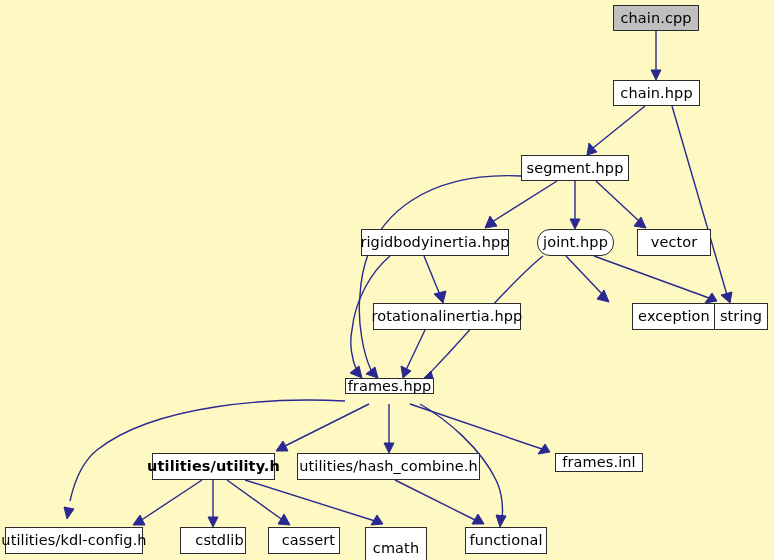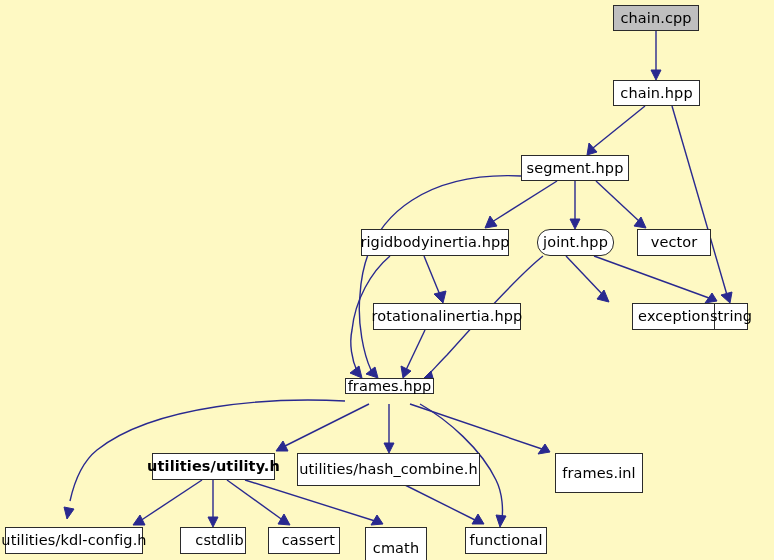--- a/index.html
+++ b/index.html
@@ -173,33 +173,33 @@
       </div>
       <div class="node" style="left: 637px; top: 229px; width: 74px; height: 27px;">
         <span class="node-label">vector</span>
       </div>
       <div class="node" style="left: 373px; top: 303px; width: 148px; height: 27px;">
         <span class="node-label">rotationalinertia.hpp</span>
       </div>
       <div class="node" style="left: 600px; top: 303px; width: 84px; height: 27px; margin-left: 32px;">
         <span class="node-label">exception</span>
       </div>
-      <div class="node" style="left: 714px; top: 303px; width: 34px; height: 27px;">
+      <div class="node" style="left: 714px; top: 303px; width: 54px; height: 27px;">
         <span class="node-label">string</span>
       </div>
       <div class="node" style="left: 345px; top: 378px; width: 89px; height: 16px;">
         <span class="node-label">frames.hpp</span>
       </div>
       <div class="node" style="left: 152px; top: 453px; width: 123px; height: 27px; font-weight: bold;">
         <span class="node-label">utilities/utility.h</span>
       </div>
-      <div class="node" style="left: 297px; top: 453px; width: 183px; height: 33px;">
+      <div class="node" style="left: 297px; top: 453px; width: 183px; height: 27px;">
         <span class="node-label">utilities/hash_combine.h</span>
       </div>
-      <div class="node" style="left: 555px; top: 453px; width: 88px; height: 40px;">
+      <div class="node" style="left: 555px; top: 453px; width: 88px; height: 19px;">
         <span class="node-label">frames.inl</span>
       </div>
       <div class="node" style="left: 5px; top: 527px; width: 138px; height: 27px;">
         <span class="node-label">utilities/kdl-config.h</span>
       </div>
       <div class="node" style="left: 180px; top: 527px; width: 66px; height: 27px; padding-left: 13px;">
         <span class="node-label">cstdlib</span>
       </div>
       <div class="node" style="left: 268px; top: 527px; width: 72px; height: 27px; justify-content: flex-end;">
         <span class="node-label">cassert</span>

